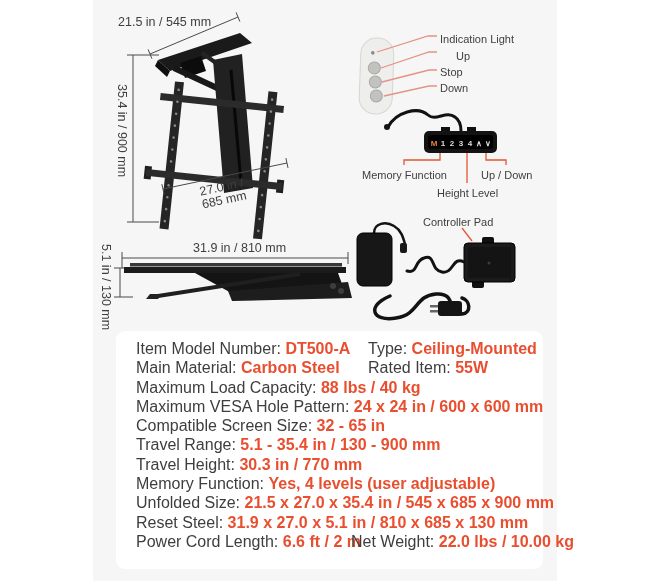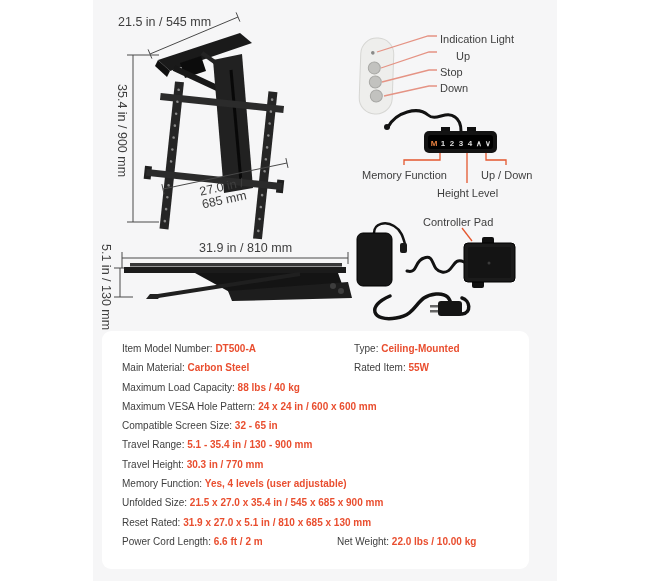--- a/index.html
+++ b/index.html
@@ -17,22 +17,22 @@
   .dimlbl{position:absolute;z-index:3;color:var(--text);font-size:12.5px;line-height:14px;white-space:nowrap;}
   .vtext{transform-origin:0 0;transform:rotate(90deg);}
   .tilted{width:80px;text-align:center;line-height:13px;transform:rotate(-12deg);white-space:nowrap;}
   .dim{stroke:var(--dim-line);stroke-width:1;fill:none;}
   .rl{stroke:var(--remote-leader);stroke-width:1.3;fill:none;}
   .pl{stroke:var(--panel-leader);stroke-width:1.3;fill:none;}
   .cord{stroke:#121212;fill:none;stroke-linecap:round;}
   .key{font-size:8px;font-weight:bold;fill:#dddddd;text-anchor:middle;
     font-family:"Liberation Sans",sans-serif;}
   .key-m{fill:#e8813f;}
-  .card{position:absolute;z-index:3;left:102px;top:331px;width:427px;height:238px;
-    background:var(--card-bg);border-radius:9px;padding:8px 0 0 20px;font-size:10px;}
+  .card{position:absolute;z-index:3;left:116px;top:331px;width:427px;height:238px;
+    background:var(--card-bg);border-radius:9px;padding:8px 0 0 20px;font-size:16px;}
   .srow{position:relative;height:19.3px;line-height:19.3px;white-space:nowrap;}
   .srow .k{color:var(--text);}
   .srow .v{color:var(--accent);font-weight:700;}
   .pair2{position:absolute;left:232px;top:0;}
   .pair2b{position:absolute;left:215px;top:0;text-align:right;}
 </style>
 </head>
 <body>
 
 <div class="canvas">
@@ -164,21 +164,21 @@
       <rect x="438" y="301" width="24" height="15" rx="3" fill="#141414"></rect>
     </g>
   </svg>
 
   <div class="dimlbl" style="left:118px;top:15px;">21.5 in / 545 mm</div>
   <div class="dimlbl vtext" style="left:129px;top:84px;">35.4 in / 900 mm</div>
   <div class="dimlbl tilted" style="left:183px;top:181px;">
     <div>27.0 in /</div>
     <div>685 mm</div>
   </div>
-  <div class="dimlbl" style="left:199px;top:241px;">31.9 in / 810 mm</div>
+  <div class="dimlbl" style="left:193px;top:241px;">31.9 in / 810 mm</div>
   <div class="dimlbl vtext" style="left:113px;top:244px;">5.1 in / 130 mm</div>
 
   <div class="lbl" style="left:440px;top:31px;">Indication Light</div>
   <div class="lbl" style="left:440px;top:48px;margin-left:16px;">Up</div>
   <div class="lbl" style="left:440px;top:64px;">Stop</div>
   <div class="lbl" style="left:440px;top:80px;">Down</div>
 
   <div class="lbl" style="left:362px;top:167px;">Memory Function</div>
   <div class="lbl" style="left:481px;top:167px;">Up / Down</div>
   <div class="lbl" style="left:437px;top:185px;">Height Level</div>
@@ -208,20 +208,20 @@
     <div class="srow">
       <span class="k">Travel Height: </span><span class="v">30.3 in / 770 mm</span>
     </div>
     <div class="srow">
       <span class="k">Memory Function: </span><span class="v">Yes, 4 levels (user adjustable)</span>
     </div>
     <div class="srow">
       <span class="k">Unfolded Size: </span><span class="v">21.5 x 27.0 x 35.4 in / 545 x 685 x 900 mm</span>
     </div>
     <div class="srow">
-      <span class="k">Reset Rated: </span><span class="v">31.9 x 27.0 x 5.1 in / 810 x 685 x 130 mm</span>
+      <span class="k">Reset Steel: </span><span class="v">31.9 x 27.0 x 5.1 in / 810 x 685 x 130 mm</span>
     </div>
     <div class="srow">
       <span class="k">Power Cord Length: </span><span class="v">6.6 ft / 2 m</span>
       <span class="pair2b"><span class="k">Net Weight: </span><span class="v">22.0 lbs / 10.00 kg</span></span>
     </div>
   </div>
 </div>
 
 </body></html>

